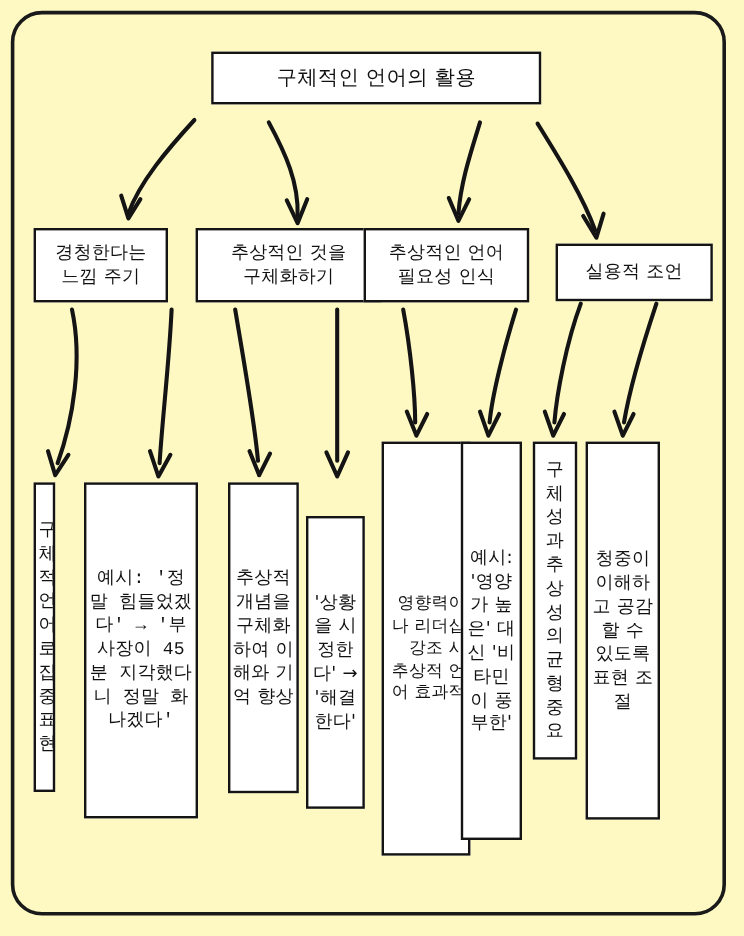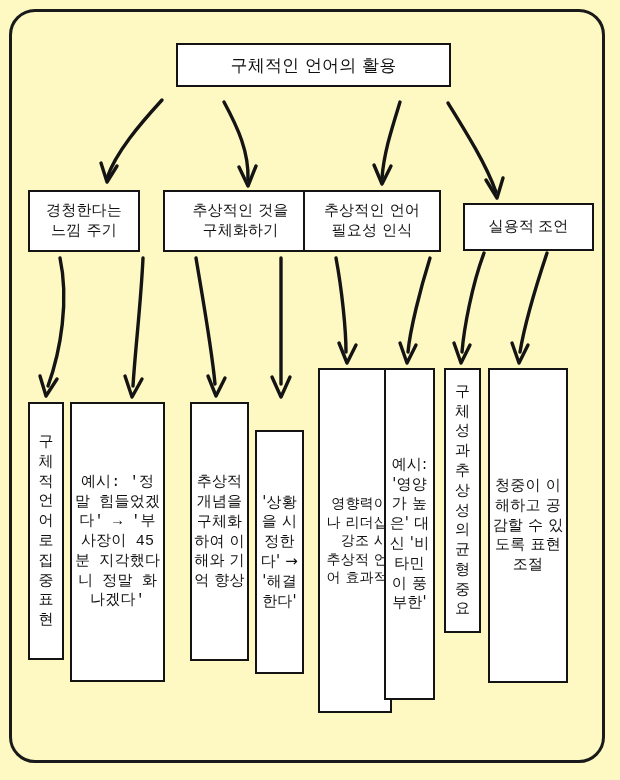--- a/index.html
+++ b/index.html
@@ -64,30 +64,30 @@
     left: 176px;
     top: 43px;
     width: 275px;
     height: 44px;
     font-size: 17px;
   }
   
   #node-l2-0 { left: 28px;  top: 190px; width: 112px; height: 62px; font-size: 15px; }
   #node-l2-1 { left: 163px; top: 190px; width: 155px; height: 62px; font-size: 15px; }
   #node-l2-2 { left: 303px; top: 190px; width: 138px; height: 62px; font-size: 15px; }
-  #node-l2-3 { left: 463px; top: 203px; width: 131px; height: 48px; font-size: 15px; font-family: Liberation Serif, serif; }
+  #node-l2-3 { left: 463px; top: 203px; width: 131px; height: 48px; font-size: 15px; }
   
-  #node-l3-0 { left: 28px;  top: 402px; width: 36px;  height: 258px; font-size: 15px; }
+  #node-l3-0 { left: 28px;  top: 402px; width: 18px;  height: 258px; font-size: 15px; }
   #node-l3-1 { left: 70px;  top: 402px; width: 95px;  height: 280px; font-size: 15px; font-family: Liberation Mono, monospace; }
   #node-l3-2 { left: 190px; top: 402px; width: 59px;  height: 259px; font-size: 15px; }
   #node-l3-3 { left: 255px; top: 413px; width: 49px;  height: 244px; font-size: 15px; margin-top: 17px; }
   #node-l3-4 { left: 318px; top: 368px; width: 74px;  height: 345px; font-size: 14px; text-align: right; }
   #node-l3-5 { left: 384px; top: 368px; width: 51px;  height: 332px; font-size: 15px; }
   #node-l3-6 { left: 444px; top: 368px; width: 37px;  height: 265px; font-size: 15px; }
-  #node-l3-7 { left: 488px; top: 368px; width: 80px;  height: 315px; font-size: 15px; }
+  #node-l3-7 { left: 488px; top: 368px; width: 62px;  height: 315px; font-size: 15px; }
 </style>
 </head>
 <body>
 
 <div id="canvas">
 
   <div class="outer-frame"></div>
 
   <svg class="svg-layer" viewBox="0 0 620 780" xmlns="http://www.w3.org/2000/svg">
     <g fill="none" stroke="#141414" stroke-width="3.4" stroke-linecap="round" stroke-linejoin="round">

